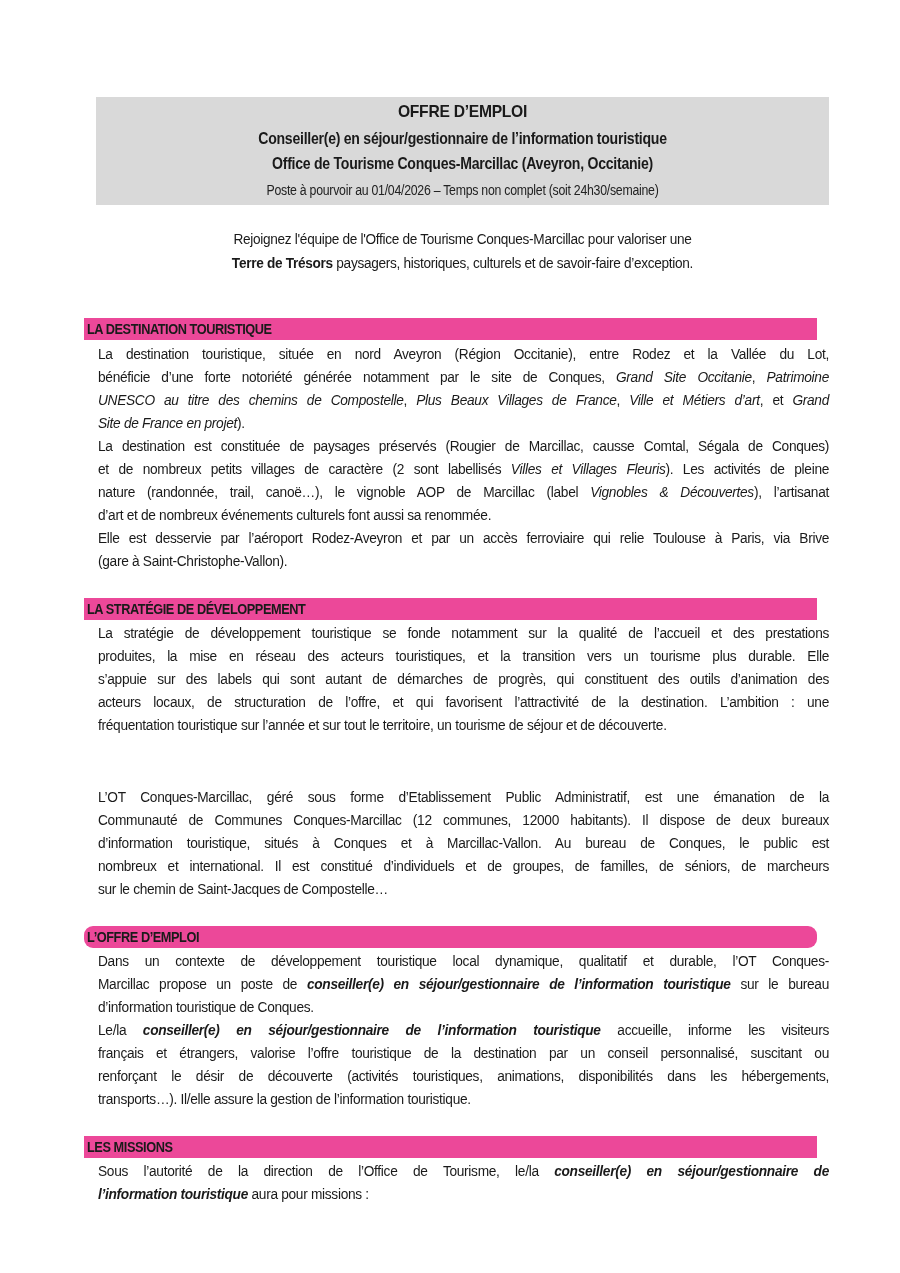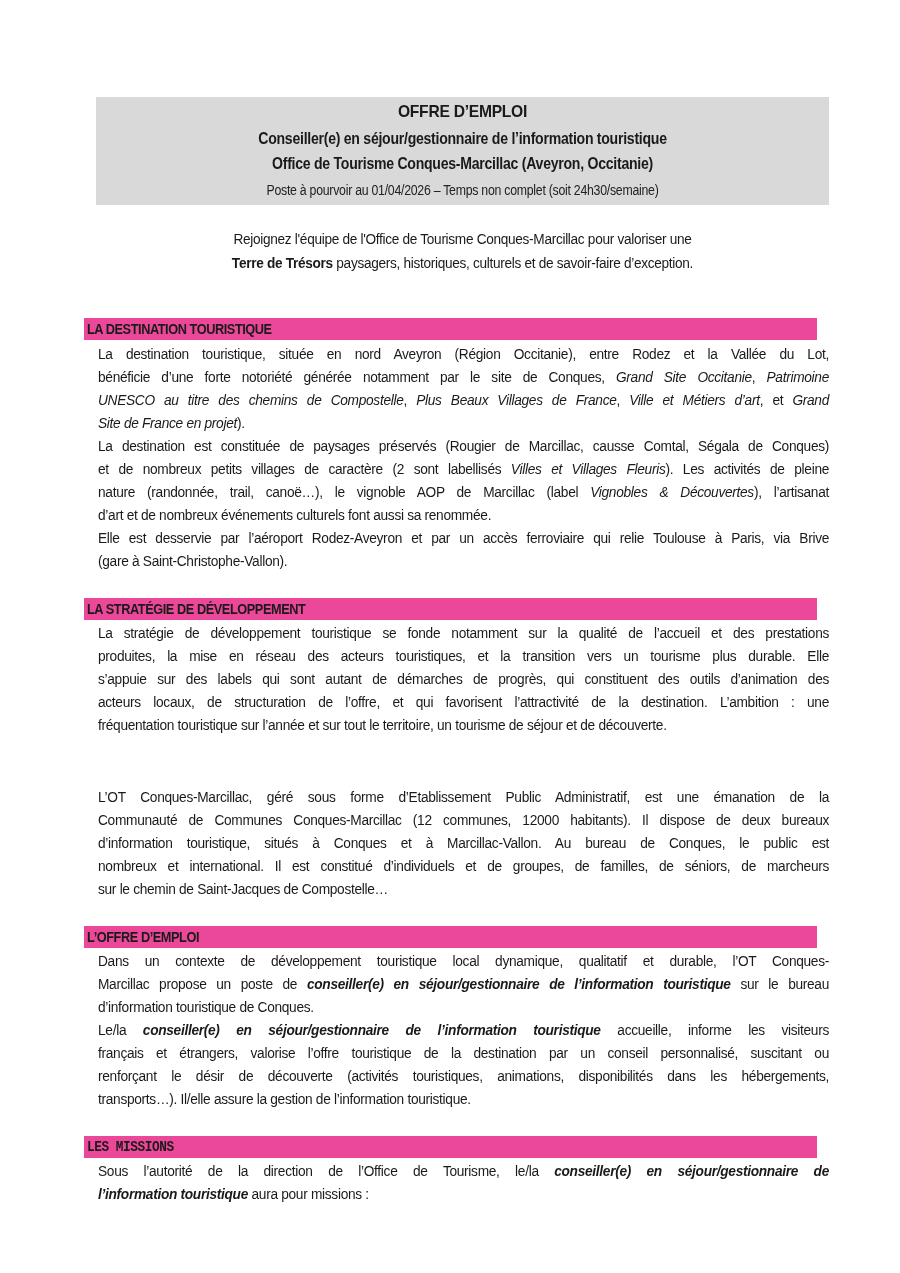--- a/index.html
+++ b/index.html
@@ -138,30 +138,30 @@
   <div class="line just" style="top:669px;transform:scaleX(0.885);width:826px;">s’appuie sur des labels qui sont autant de démarches de progrès, qui constituent des outils d’animation des</div>
   <div class="line just" style="top:692px;transform:scaleX(0.885);width:826px;">acteurs locaux, de structuration de l’offre, et qui favorisent l’attractivité de la destination. L’ambition : une</div>
   <div class="line left" style="top:715px;transform:scaleX(0.885);width:826px;">fréquentation touristique sur l’année et sur tout le territoire, un tourisme de séjour et de découverte.</div>
 
   <div class="line just" style="top:787px;transform:scaleX(0.885);width:826px;">L’OT Conques-Marcillac, géré sous forme d’Etablissement Public Administratif, est une émanation de la</div>
   <div class="line just" style="top:810px;transform:scaleX(0.885);width:826px;">Communauté de Communes Conques-Marcillac (12 communes, 12000 habitants). Il dispose de deux bureaux</div>
   <div class="line just" style="top:833px;transform:scaleX(0.885);width:826px;">d’information touristique, situés à Conques et à Marcillac-Vallon. Au bureau de Conques, le public est</div>
   <div class="line just" style="top:856px;transform:scaleX(0.885);width:826px;">nombreux et international. Il est constitué d’individuels et de groupes, de familles, de séniors, de marcheurs</div>
   <div class="line left" style="top:879px;transform:scaleX(0.885);width:826px;">sur le chemin de Saint-Jacques de Compostelle…</div>
 
-  <div class="section-bar" style="top:926px;">
+  <div class="section-bar" style="top:926px;border-radius:9px;">
     <span>L’OFFRE D’EMPLOI</span>
   </div>
   <div class="line just" style="top:951px;transform:scaleX(0.885);width:826px;">Dans un contexte de développement touristique local dynamique, qualitatif et durable, l’OT Conques-</div>
   <div class="line just" style="top:974px;transform:scaleX(0.885);width:826px;"><span>Marcillac propose un poste de </span><b><i>conseiller(e) en séjour/gestionnaire de l’information touristique</i></b><span> sur le bureau</span></div>
   <div class="line left" style="top:997px;transform:scaleX(0.885);width:826px;">d’information touristique de Conques.</div>
   <div class="line just" style="top:1020px;transform:scaleX(0.885);width:826px;"><span>Le/la </span><b><i>conseiller(e) en séjour/gestionnaire de l’information touristique</i></b><span> accueille, informe les visiteurs</span></div>
   <div class="line just" style="top:1043px;transform:scaleX(0.885);width:826px;">français et étrangers, valorise l’offre touristique de la destination par un conseil personnalisé, suscitant ou</div>
   <div class="line just" style="top:1066px;transform:scaleX(0.885);width:826px;">renforçant le désir de découverte (activités touristiques, animations, disponibilités dans les hébergements,</div>
   <div class="line left" style="top:1089px;transform:scaleX(0.885);width:826px;">transports…). Il/elle assure la gestion de l’information touristique.</div>
 
-  <div class="section-bar" style="top:1136px;font-family:Liberation Mono, monospace;">
+  <div class="section-bar" style="top:1136px;">
     <span>LES MISSIONS</span>
   </div>
   <div class="line just" style="top:1161px;transform:scaleX(0.885);width:826px;"><span>Sous l’autorité de la direction de l’Office de Tourisme, le/la </span><b><i>conseiller(e) en séjour/gestionnaire de</i></b></div>
   <div class="line left" style="top:1184px;transform:scaleX(0.885);width:826px;"><b><i>l’information touristique</i></b><span> aura pour missions :</span></div>
 
 </div>
 
 </body></html>

